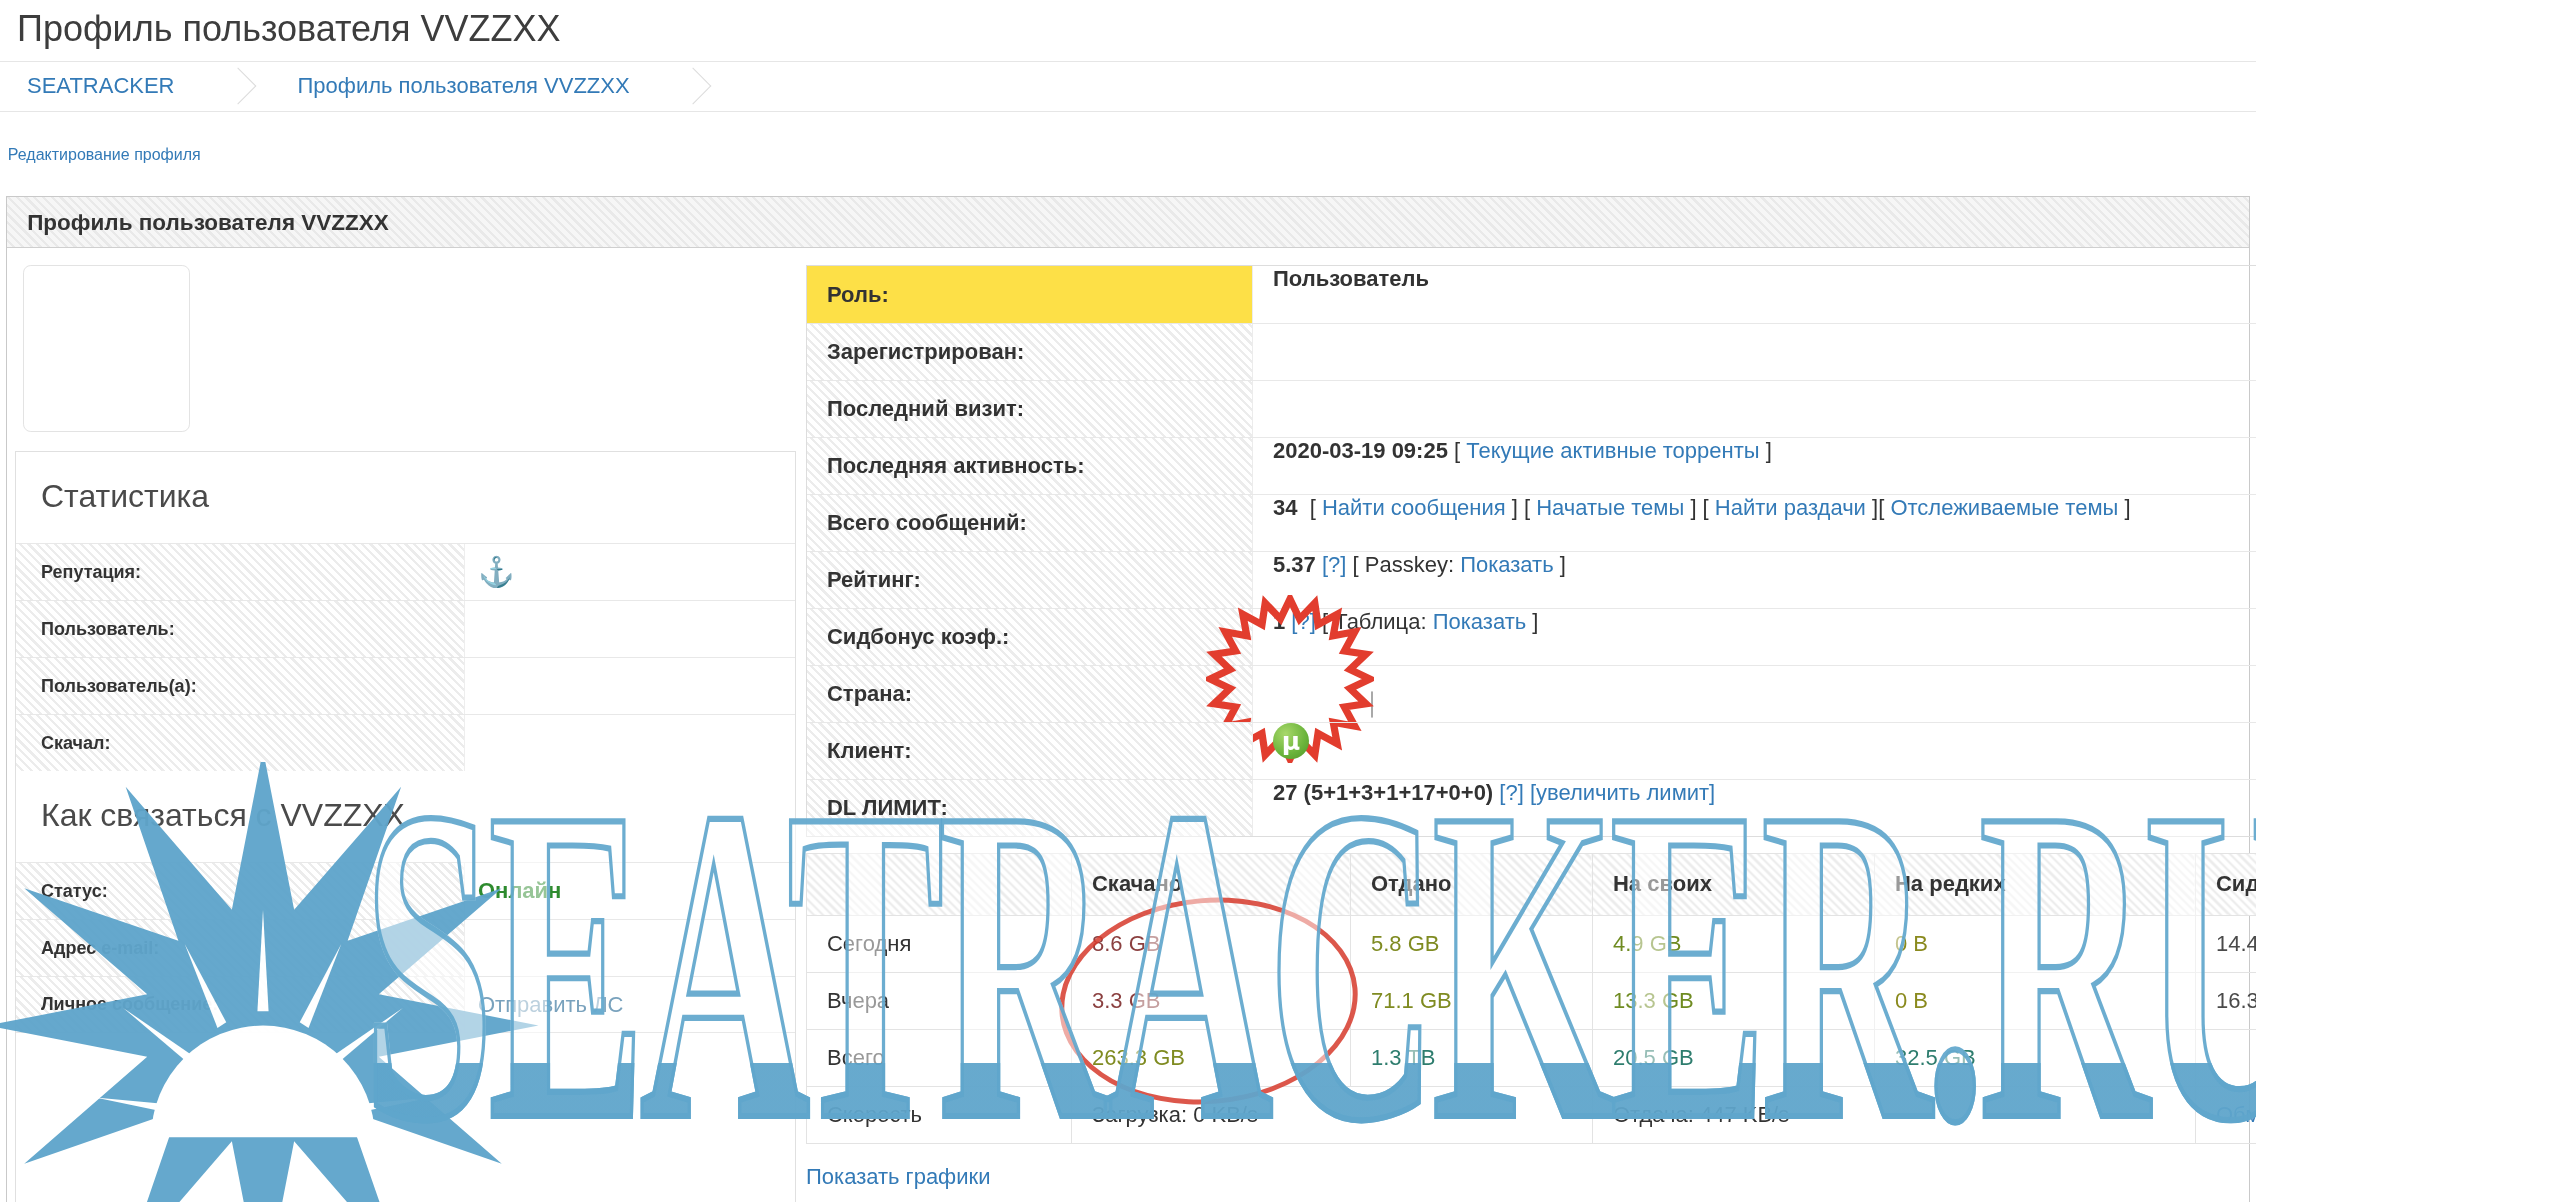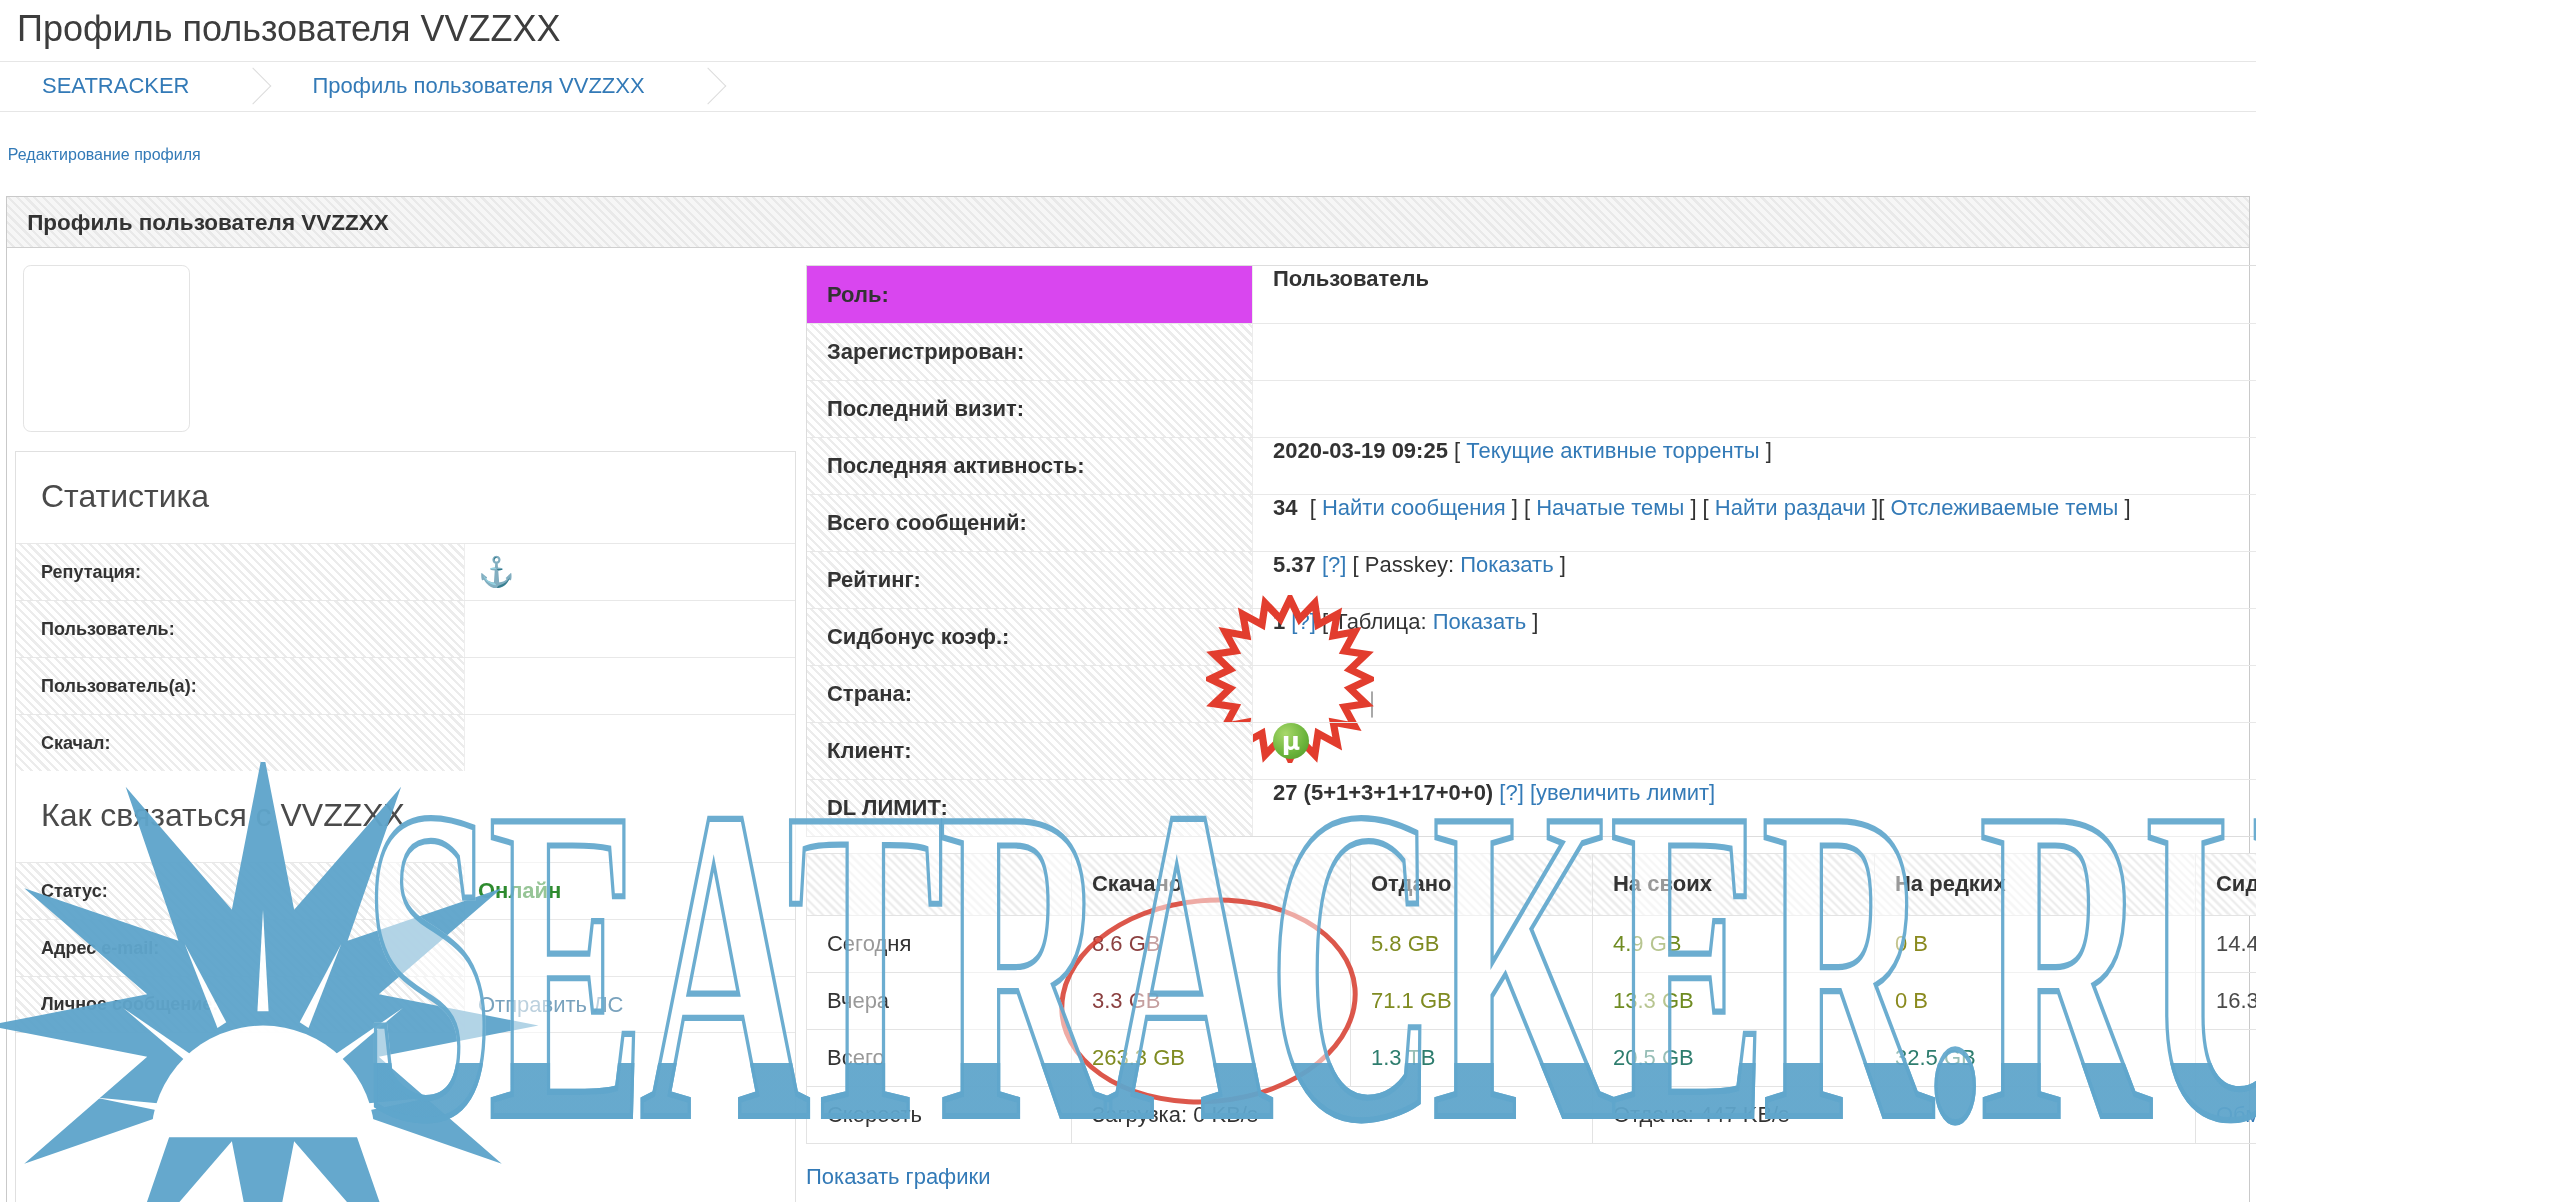--- a/index.html
+++ b/index.html
@@ -5,21 +5,21 @@
   * { box-sizing: border-box; margin: 0; padding: 0; }
   html,body { background:#fff; }
   #page {
     position: relative; width: 2256px; height: 1203px; overflow: hidden;
     font-family: "Liberation Sans", sans-serif; color:#333; background:#fff;
   }
   
   .page-title { font-size:36px; font-weight:400; color:#3d3d3d; padding:7.8px 0 11px 17px; }
   .breadcrumb-bar {
     height:51px; border-top:0.8px solid #e6e6e6; border-bottom:0.8px solid #e6e6e6;
-    display:flex; align-items:center; font-size:22px;padding-left:15px;
+    display:flex; align-items:center; font-size:22px;
   }
   .crumb { color:#337ab7; cursor:pointer; }
   .crumb-first { margin-left:27px; }
   .crumb-sep {
     width:26px; height:26px; border-top:1.6px solid #dcdcdc; border-right:1.6px solid #dcdcdc;
     transform:rotate(45deg); margin:0 47px 0 50px; flex:0 0 auto;
   }
   .edit-link { display:inline-block; margin:34px 0 0 7.8px; font-size:16px; color:#337ab7; cursor:pointer; }
   
   .panel { position:absolute; left:6.2px; right:6.2px; top:196px; bottom:-1.6px; border:0.8px solid #c9c9c9; background:#fff; }
@@ -43,21 +43,21 @@
   .online { color:#2e8b2e; font-weight:700; }
   .pm-link { color:#79a2bd; cursor:pointer; }
   
   .right-col { flex:1 1 auto; }
   .details-table { border:0.8px solid #ddd; }
   .drow { display:grid; grid-template-columns:445px 1fr; min-height:57px; border-top:0.8px solid #e8e8e8; position:relative; }
   .drow:first-child { border-top:none; }
   .drow .dlbl { display:flex; align-items:center; padding-left:20px; font-size:22px; font-weight:700; color:#333; }
   .drow .dval { display:flex; align-items:flex-start; padding-left:20px; font-size:22px; color:#333;
                 border-left:0.8px solid #ececec; white-space:pre-wrap; }
-  .dlbl-first { background:#d946ef; }
+  .dlbl-first { background:#fde047; }
   .b { font-weight:700; color:#333; }
   a.lnk { color:#337ab7; text-decoration:none; cursor:pointer; }
   
   .flag-wrap { position:relative; width:37px; height:26px; }
   .flag {
     width:37px; height:26px; border:0.8px solid #a9a9a9; border-radius:2.3px;
     background: linear-gradient(90deg, #3e5b9b 0 33%, #f5f5f5 33% 67%, #cf3338 67% 100%);
     box-shadow: inset 0 0 3.1px rgba(255,255,255,.6);
   }
   .starburst { position:absolute; left:-67px; top:-71px; width:168px; height:168px; pointer-events:none; }

